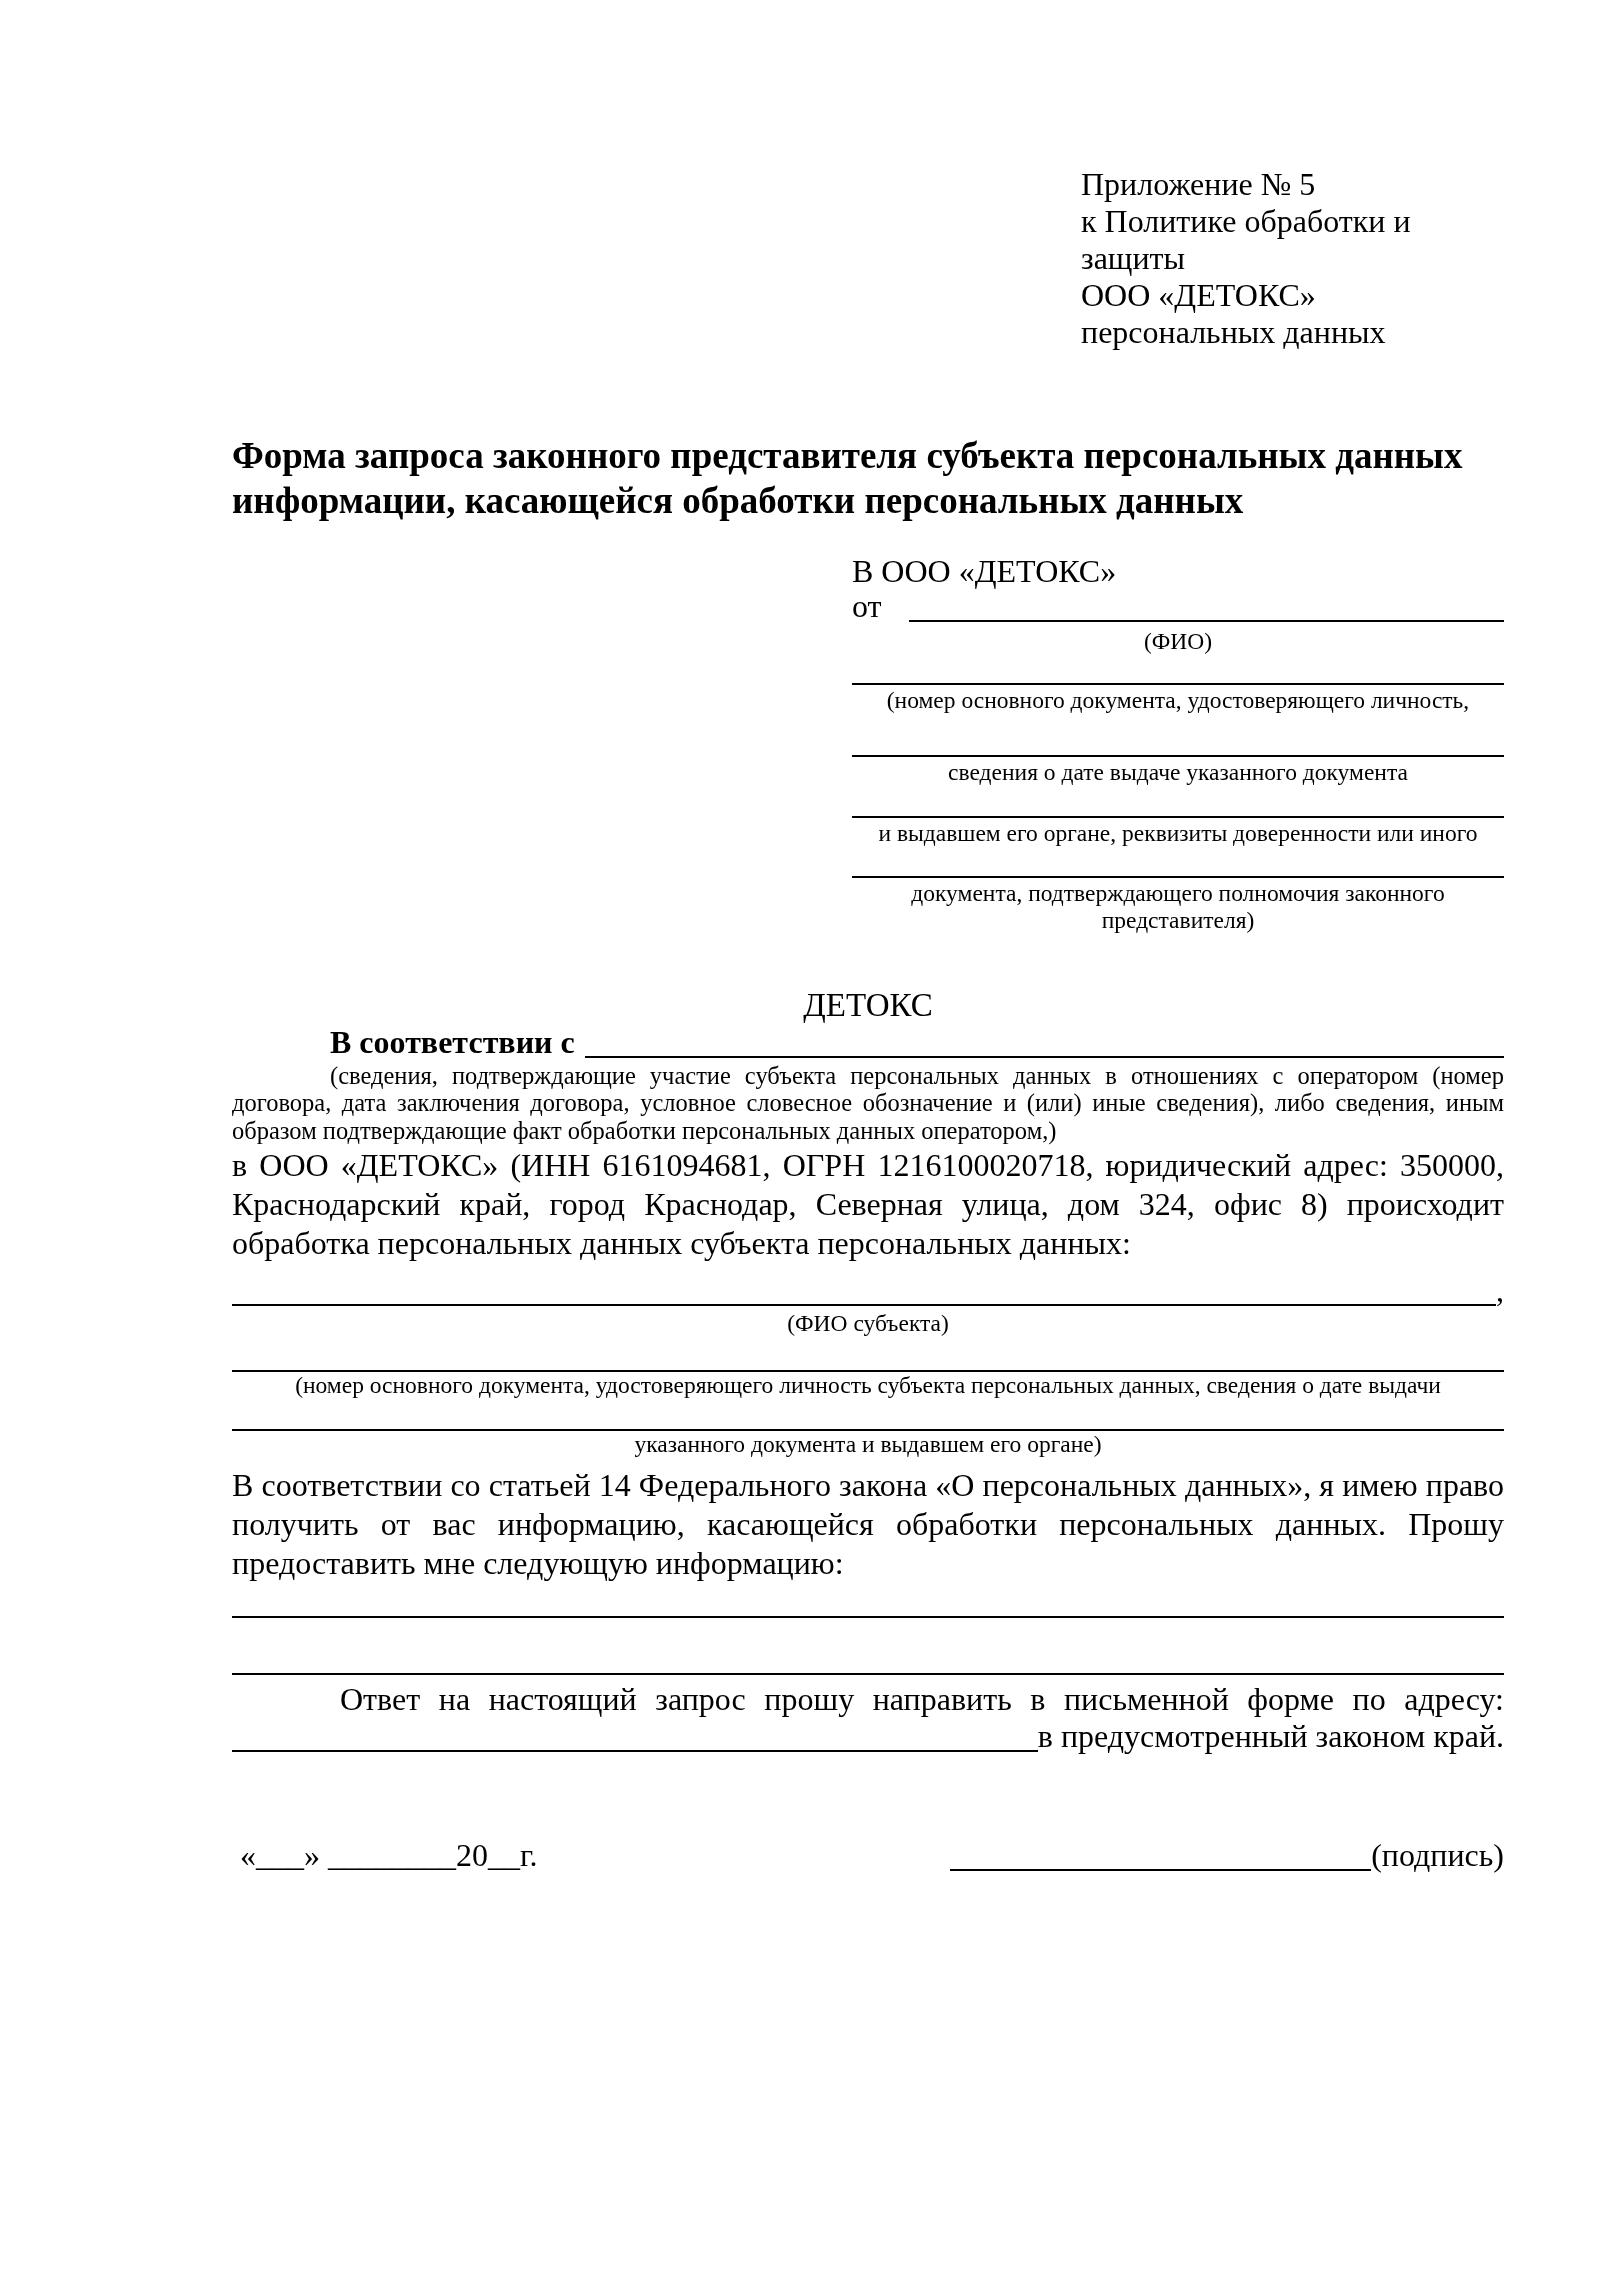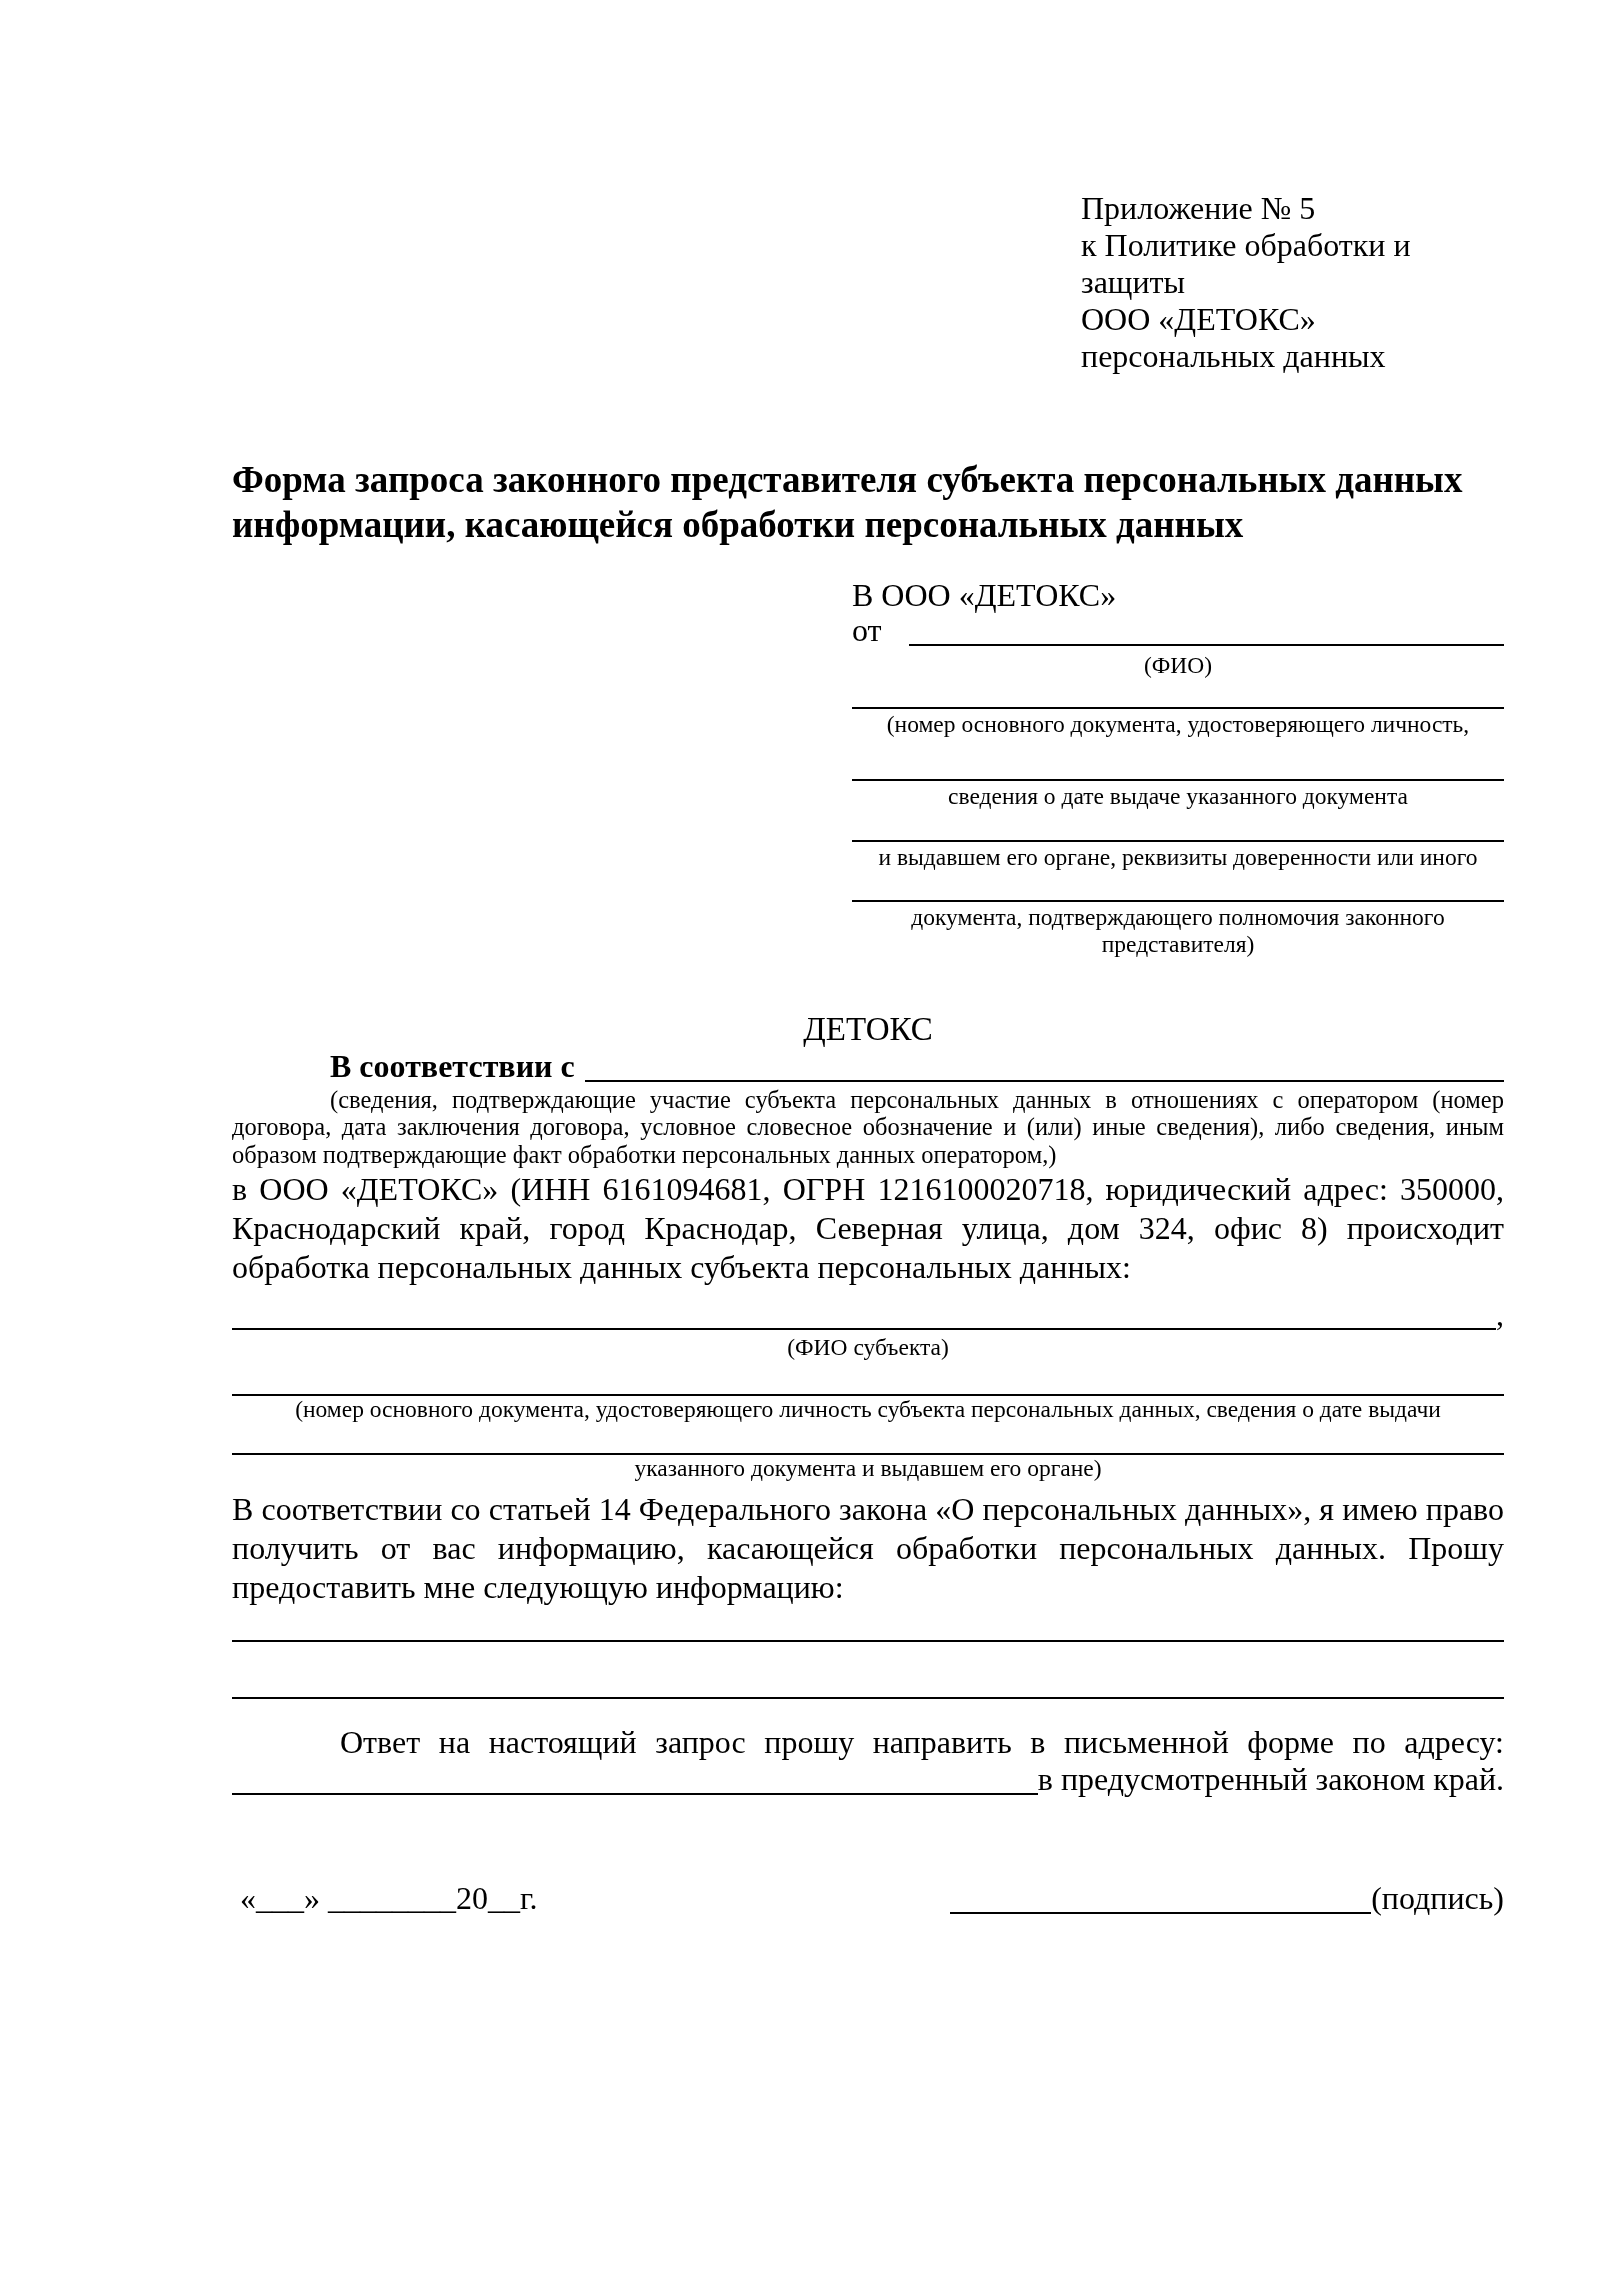--- a/index.html
+++ b/index.html
@@ -10,21 +10,21 @@
     color: #000;
     position: relative;
     overflow: hidden;
   }
   .page {
     position: absolute; inset: 0;
     background: #fff;
   }
   .content {
     position: absolute;
-    left: 232px; top: 190px;
+    left: 232px; top: 166px;
     width: 1272px;
     font-size: 32px;
     line-height: 39px;
   }
 
   
   .annex { margin-left: 849px; line-height: 37px; }
 
   
   .doc-title {
@@ -72,21 +72,21 @@
   .comma-row .comma { align-self: flex-end; }
 
   .sub-g1 { margin-top: 33px; }
   .sub-g2 { margin-top: 29px; }
   .law-para { margin-top: 7.8px; }
 
   .blank-line1 { margin-top: 33px; }
   .blank-line2 { margin-top: 55px; }
 
   .reply-line1 {
-    margin-top: 24px;
+    margin-top: 5px;
     padding-left: 108px;
     text-align: justify;
     text-align-last: justify;
     height: 39px;
   }
   .reply-row { display: flex; align-items: stretch; height: 37px; }
   .reply-row .suffix { align-self: flex-end; white-space: nowrap; }
 
   .footer-row {
     margin-top: 80px;

